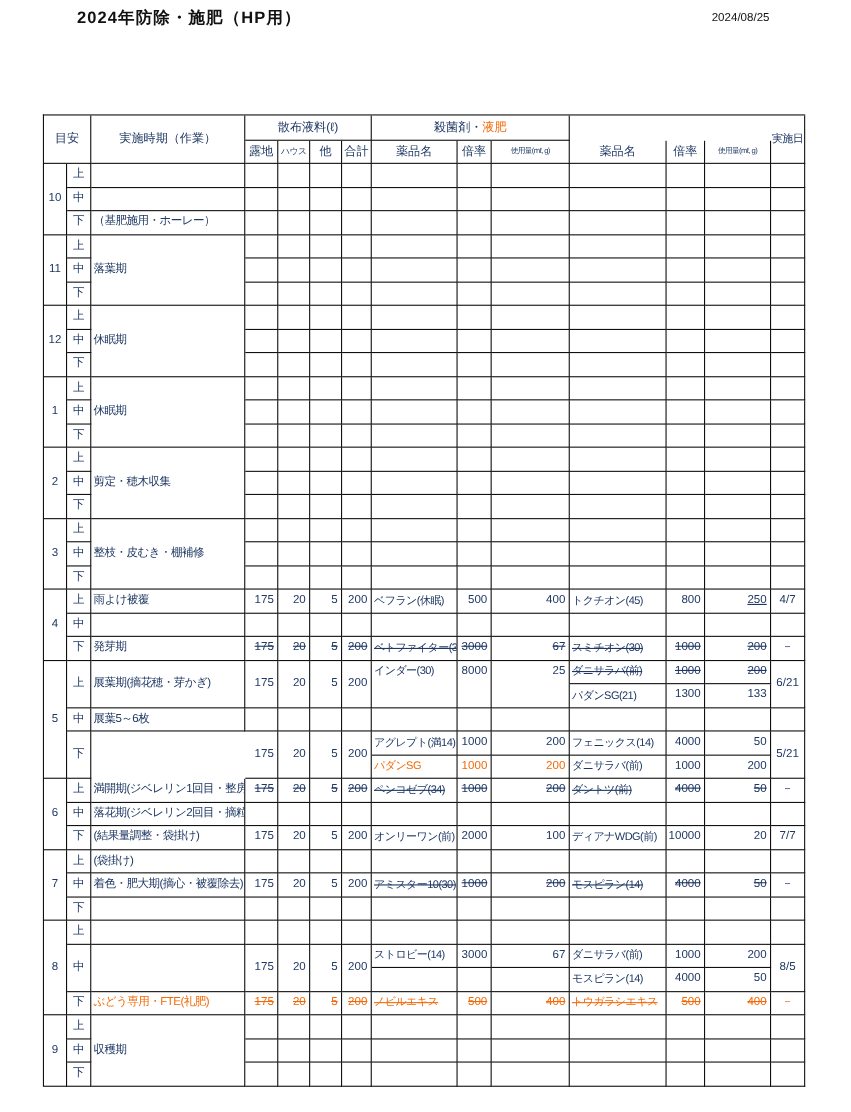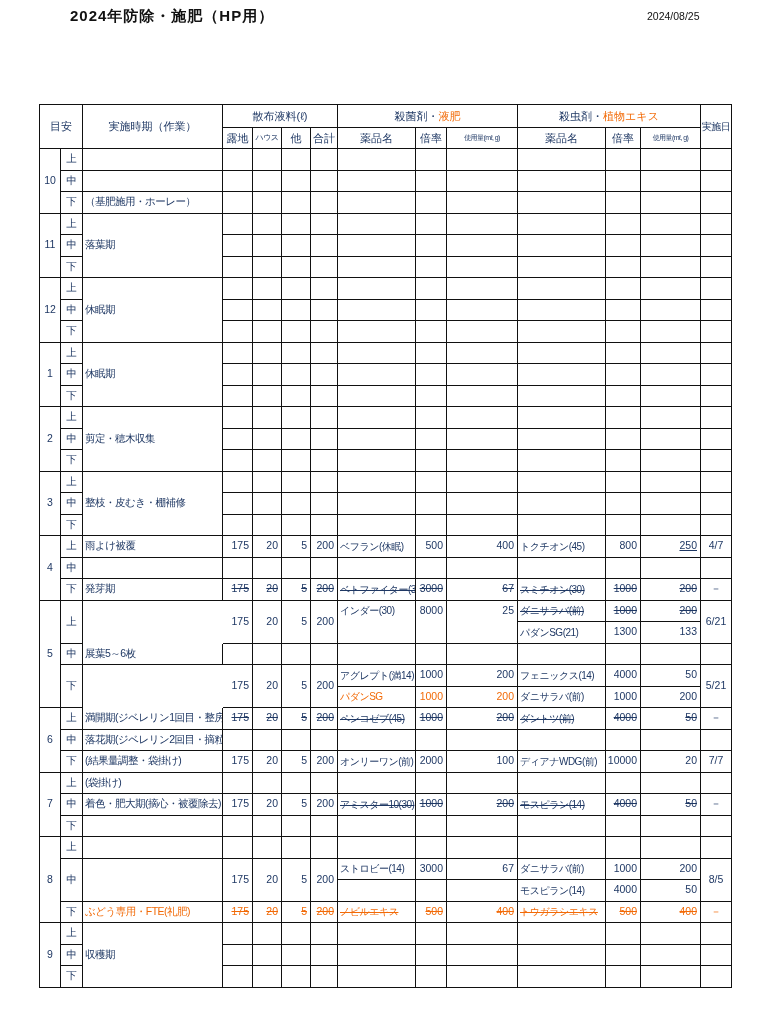--- a/index.html
+++ b/index.html
@@ -46,24 +46,20 @@
   <div class="cell c hdr small8 h-house">ハウス</div>
   <div class="cell c hdr h-hoka">他</div>
   <div class="cell c hdr h-gokei">合計</div>
   <div class="cell c hdr h-fgroup">
       <span>殺菌剤・</span>
       <span class="orange">液肥</span>
     </div>
   <div class="cell c hdr h-fname">薬品名</div>
   <div class="cell c hdr h-frate">倍率</div>
   <div class="cell c hdr small7 h-famt">使用量(mℓ, g)</div>
-  <div class="cell c hdr h-igroup">
-      <span>殺虫剤・</span>
-      <span class="orange">植物エキス</span>
-    </div>
   <div class="cell c hdr h-iname">薬品名</div>
   <div class="cell c hdr h-irate">倍率</div>
   <div class="cell c hdr small7 h-iamt">使用量(mℓ, g)</div>
   <div class="cell c hdr small10 h-date">実施日</div>
 <div class="cell c" style="grid-area: 3 / 1 / 6 / 2;">10</div>
     <div class="cell c" style="grid-area: 3 / 2 / 4 / 3;">上</div>
     <div class="cell l work" style="grid-area: 3 / 3 / 4 / 4;"></div>
     <div class="cell c" style="grid-area: 4 / 2 / 5 / 3;">中</div>
     <div class="cell l work" style="grid-area: 4 / 3 / 5 / 4;"></div>
     <div class="cell c" style="grid-area: 5 / 2 / 6 / 3;">下</div>
@@ -117,20 +113,21 @@
     <div class="cell r strike" style="grid-area: 23 / 7 / 24 / 8;">200</div>
     <div class="cell l chem strike" style="grid-area: 23 / 8 / 24 / 9;">ベトファイター(30)</div>
     <div class="cell r strike" style="grid-area: 23 / 9 / 24 / 10;">3000</div>
     <div class="cell r strike" style="grid-area: 23 / 10 / 24 / 11;">67</div>
     <div class="cell l chem strike" style="grid-area: 23 / 11 / 24 / 12;">スミチオン(30)</div>
     <div class="cell r strike" style="grid-area: 23 / 12 / 24 / 13;">1000</div>
     <div class="cell r strike" style="grid-area: 23 / 13 / 24 / 14;">200</div>
     <div class="cell c" style="grid-area: 23 / 14 / 24 / 15;">－</div>
     <div class="cell c" style="grid-area: 24 / 1 / 29 / 2;">5</div>
     <div class="cell c" style="grid-area: 24 / 2 / 26 / 3;">上</div>
+    <div class="cell l work" style="grid-area: 24 / 3 / 26 / 4;">展葉期(摘花穂・芽かぎ)</div>
     <div class="cell r" style="grid-area: 24 / 4 / 26 / 5;">175</div>
     <div class="cell r" style="grid-area: 24 / 5 / 26 / 6;">20</div>
     <div class="cell r" style="grid-area: 24 / 6 / 26 / 7;">5</div>
     <div class="cell r" style="grid-area: 24 / 7 / 26 / 8;">200</div>
     <div class="cell l chem vtop" style="grid-area: 24 / 8 / 26 / 9;">インダー(30)</div>
     <div class="cell r vtop vtop" style="grid-area: 24 / 9 / 26 / 10;">8000</div>
     <div class="cell r vtop vtop" style="grid-area: 24 / 10 / 26 / 11;">25</div>
     <div class="cell l chem strike" style="grid-area: 24 / 11 / 25 / 12;">ダニサラバ(前)</div>
     <div class="cell r strike" style="grid-area: 24 / 12 / 25 / 13;">1000</div>
     <div class="cell r strike" style="grid-area: 24 / 13 / 25 / 14;">200</div>
@@ -158,21 +155,21 @@
     <div class="cell r" style="grid-area: 28 / 12 / 29 / 13;">1000</div>
     <div class="cell r" style="grid-area: 28 / 13 / 29 / 14;">200</div>
     <div class="cell c" style="grid-area: 27 / 14 / 29 / 15;">5/21</div>
     <div class="cell c" style="grid-area: 29 / 1 / 32 / 2;">6</div>
     <div class="cell c" style="grid-area: 29 / 2 / 30 / 3;">上</div>
     <div class="cell l work" style="grid-area: 29 / 3 / 30 / 4;">満開期(ジベレリン1回目・整房)</div>
     <div class="cell r strike" style="grid-area: 29 / 4 / 30 / 5;">175</div>
     <div class="cell r strike" style="grid-area: 29 / 5 / 30 / 6;">20</div>
     <div class="cell r strike" style="grid-area: 29 / 6 / 30 / 7;">5</div>
     <div class="cell r strike" style="grid-area: 29 / 7 / 30 / 8;">200</div>
-    <div class="cell l chem strike" style="grid-area: 29 / 8 / 30 / 9;">ペンコゼブ(45)</div>
+    <div class="cell l chem strike" style="grid-area: 29 / 8 / 30 / 9;">ペンコゼブ(34)</div>
     <div class="cell r strike" style="grid-area: 29 / 9 / 30 / 10;">1000</div>
     <div class="cell r strike" style="grid-area: 29 / 10 / 30 / 11;">200</div>
     <div class="cell l chem strike" style="grid-area: 29 / 11 / 30 / 12;">ダントツ(前)</div>
     <div class="cell r strike" style="grid-area: 29 / 12 / 30 / 13;">4000</div>
     <div class="cell r strike" style="grid-area: 29 / 13 / 30 / 14;">50</div>
     <div class="cell c" style="grid-area: 29 / 14 / 30 / 15;">－</div>
     <div class="cell c" style="grid-area: 30 / 2 / 31 / 3;">中</div>
     <div class="cell l work" style="grid-area: 30 / 3 / 31 / 4;">落花期(ジベレリン2回目・摘粒)</div>
     <div class="cell c" style="grid-area: 31 / 2 / 32 / 3;">下</div>
     <div class="cell l work" style="grid-area: 31 / 3 / 32 / 4;">(結果量調整・袋掛け)</div>

